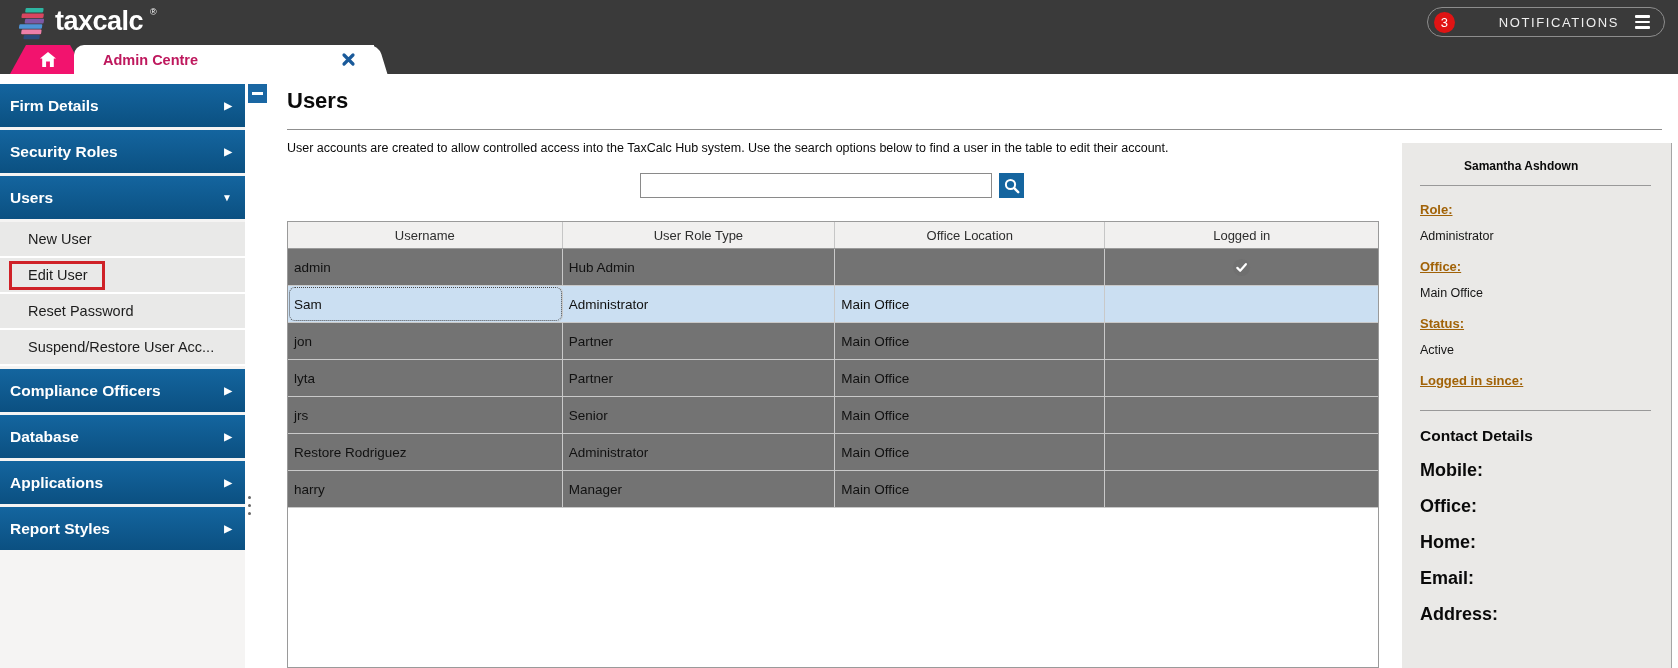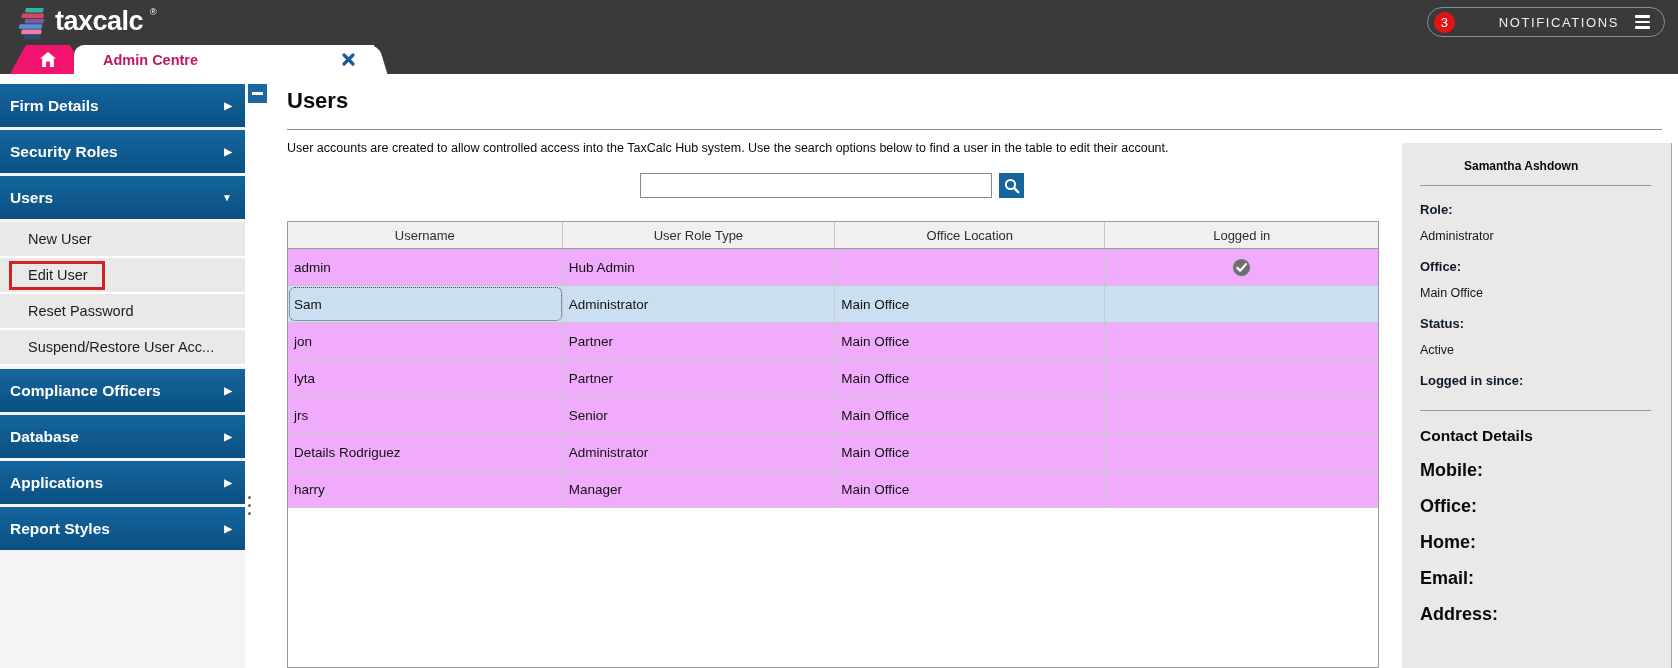--- a/index.html
+++ b/index.html
@@ -65,33 +65,33 @@
 
   
   .utable { position:absolute; left:287px; top:221px; width:1092px; bottom:0;
     border:1px solid #9a9a9a; background:#fff; }
   .thead { display:grid; grid-template-columns:25.2% 25% 24.8% 25%; height:27px;
     background:#f1f0ef; border-bottom:1px solid #9a9a9a; }
   .thead .hcell { display:flex; align-items:center; justify-content:center; font-size:13px;
     color:#2e2e2e; border-right:1px solid #c6c6c6; }
   .thead .hcell:last-child { border-right:none; }
   .trow { display:grid; grid-template-columns:25.2% 25% 24.8% 25%; height:37px;
-    border-bottom:1px solid #c9c9c9; cursor:pointer; background:#f0abfc; }
+    border-bottom:1px solid #c9c9c9; cursor:pointer; background:#737373; }
   .trow.sel { background:#cbdff2; }
   .tcell { display:flex; align-items:center; padding-left:6px; font-size:13.5px; color:#111;
     border-right:1px solid #c9c9c9; overflow:hidden; }
   .tcell:last-child { border-right:none; justify-content:center; padding-left:0; }
   .tcell.focus-cell { outline:1px dotted #4a4a4a; outline-offset:-2px;border-radius:7px; }
 
   
   .panel { position:absolute; left:1402px; top:143px; width:270px; bottom:0; background:#eae9e7;
     border-right:1px solid #a5a5a5; padding:16px 20px 0 18px; }
   .panel-name { font-size:12px; font-weight:bold; color:#0a0a0a;margin-left:44px; }
   .panel hr { border:none; border-top:1px solid #999; margin:12px 0 6px 0; }
-  .p-label { font-size:13px; font-weight:bold; color:#0f172a; margin-top:16px; }
+  .p-label { font-size:13px; font-weight:bold; color:#a16207; margin-top:16px;text-decoration:underline; }
   .p-value { font-size:12.5px; color:#151515; margin-top:12px; }
   .panel-rule2 { margin-top:22px !important; }
   .contact-title { font-size:15.5px; font-weight:bold; color:#0a0a0a; margin-top:16px; }
   .c-label { font-size:18px; font-weight:bold; color:#0a0a0a; margin-top:15px; }
 </style>
 </head>
 <body>
 
 <div class="topbar">
   <div class="logo">
@@ -229,21 +229,21 @@
         <div class="tcell">Main Office</div>
         <div class="tcell"></div>
       </div>
       <div class="trow">
         <div class="tcell">jrs</div>
         <div class="tcell">Senior</div>
         <div class="tcell">Main Office</div>
         <div class="tcell"></div>
       </div>
       <div class="trow">
-        <div class="tcell">Details Rodriguez</div>
+        <div class="tcell">Restore Rodriguez</div>
         <div class="tcell">Administrator</div>
         <div class="tcell">Main Office</div>
         <div class="tcell"></div>
       </div>
       <div class="trow">
         <div class="tcell">harry</div>
         <div class="tcell">Manager</div>
         <div class="tcell">Main Office</div>
         <div class="tcell"></div>
       </div>

